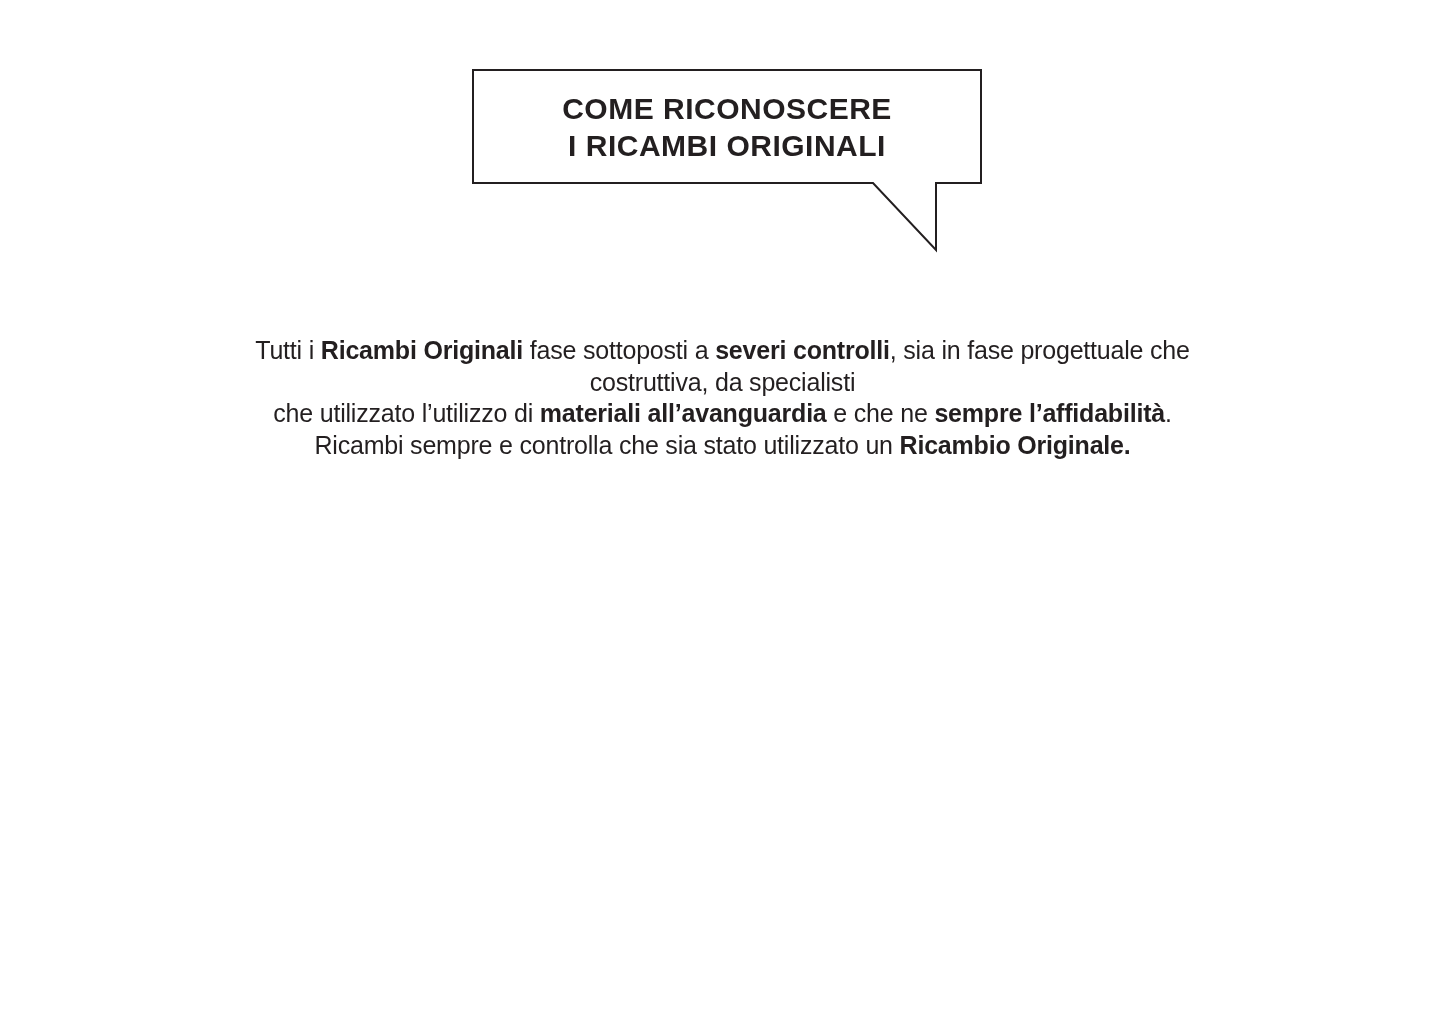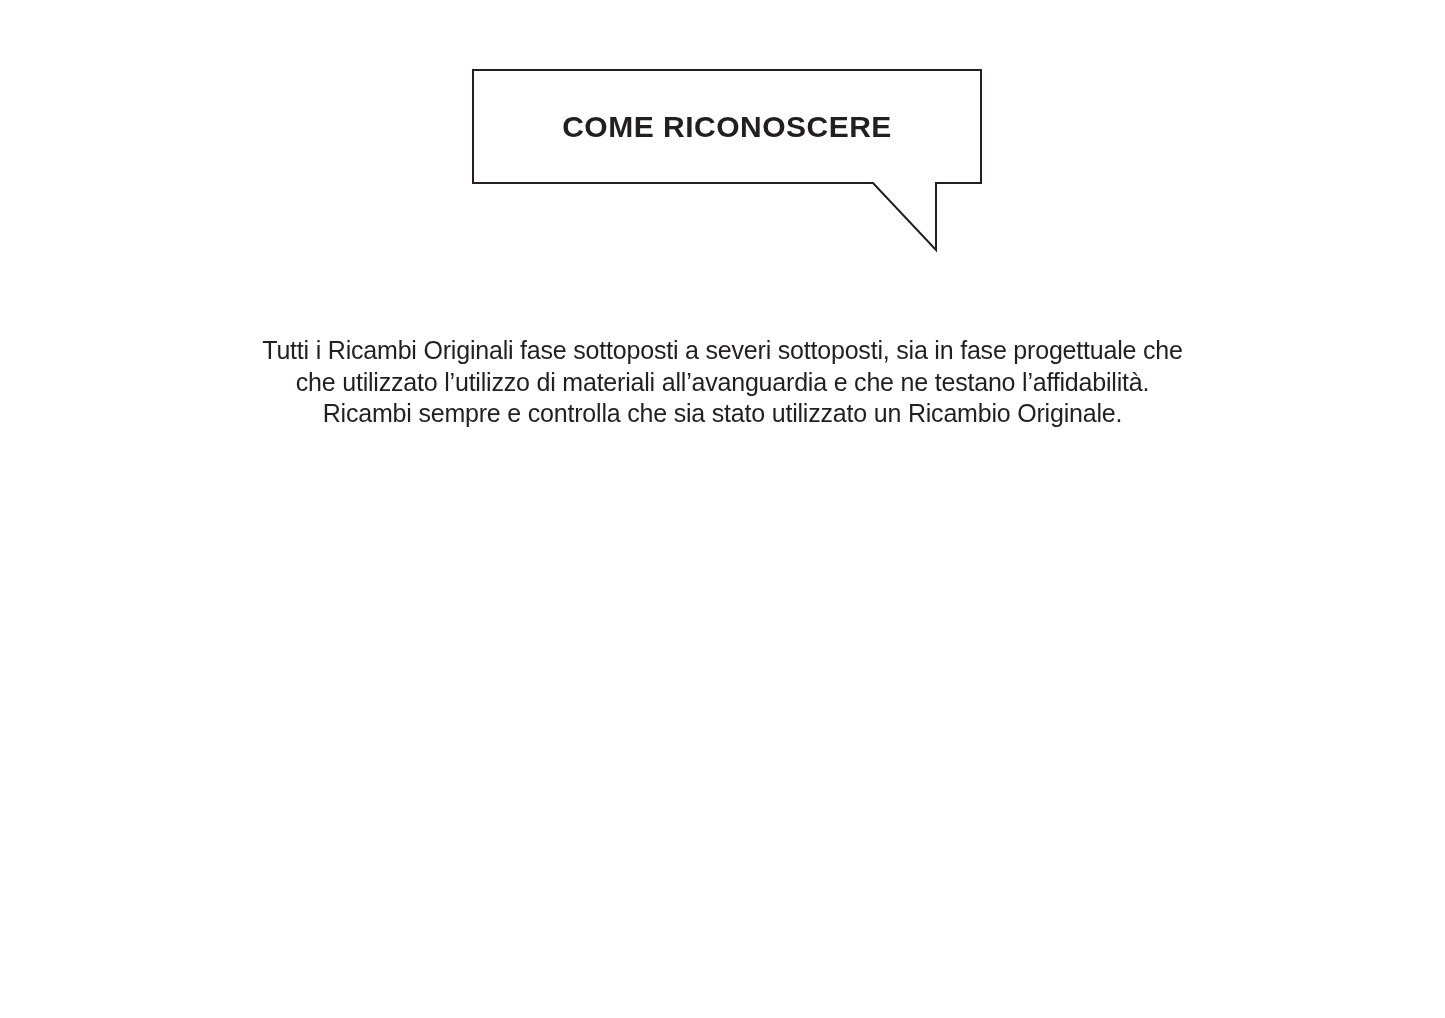--- a/index.html
+++ b/index.html
@@ -57,36 +57,38 @@
     font-size: 25px;
     line-height: 31.7px;
     letter-spacing: -0.2px;
     color: #231f20;
   }
   .body-text .line {
     display: block;
     white-space: nowrap;
   }
   .body-text .b {
-    font-weight: normal;
+    font-weight: bold;
   }
 </style>
 </head>
 <body>
 
 <div class="page">
 
   <div class="bubble">
     <svg width="512" height="186" viewBox="0 0 512 186">
       <path d="M 1 1 L 509 1 L 509 114 L 464 114 L 464 181 L 401 114 L 1 114 Z" fill="#ffffff" stroke="#231f20" stroke-width="2" stroke-linejoin="miter"></path>
     </svg>
     <div class="bubble-title">
       <span>COME RICONOSCERE</span>
+      <span>I RICAMBI ORIGINALI</span>
     </div>
   </div>
 
   <div class="body-text">
-      <div class="line"><span>Tutti i </span><span class="b">Ricambi Originali</span><span> fase sottoposti a </span><span class="b">severi sottoposti</span><span>, sia in fase progettuale che</span></div>
-      <div class="line"><span>che utilizzato l’utilizzo di </span><span class="b">materiali all’avanguardia</span><span> e che ne </span><span class="b">testano l’affidabilità</span><span>.</span></div>
+      <div class="line"><span>Tutti i </span><span class="b">Ricambi Originali</span><span> fase sottoposti a </span><span class="b">severi controlli</span><span>, sia in fase progettuale che</span></div>
+      <div class="line"><span>costruttiva, da specialisti</span></div>
+      <div class="line"><span>che utilizzato l’utilizzo di </span><span class="b">materiali all’avanguardia</span><span> e che ne </span><span class="b">sempre l’affidabilità</span><span>.</span></div>
       <div class="line"><span>Ricambi sempre e controlla che sia stato utilizzato un </span><span class="b">Ricambio Originale.</span></div>
     </div>
 
 </div>
 
 </body></html>

